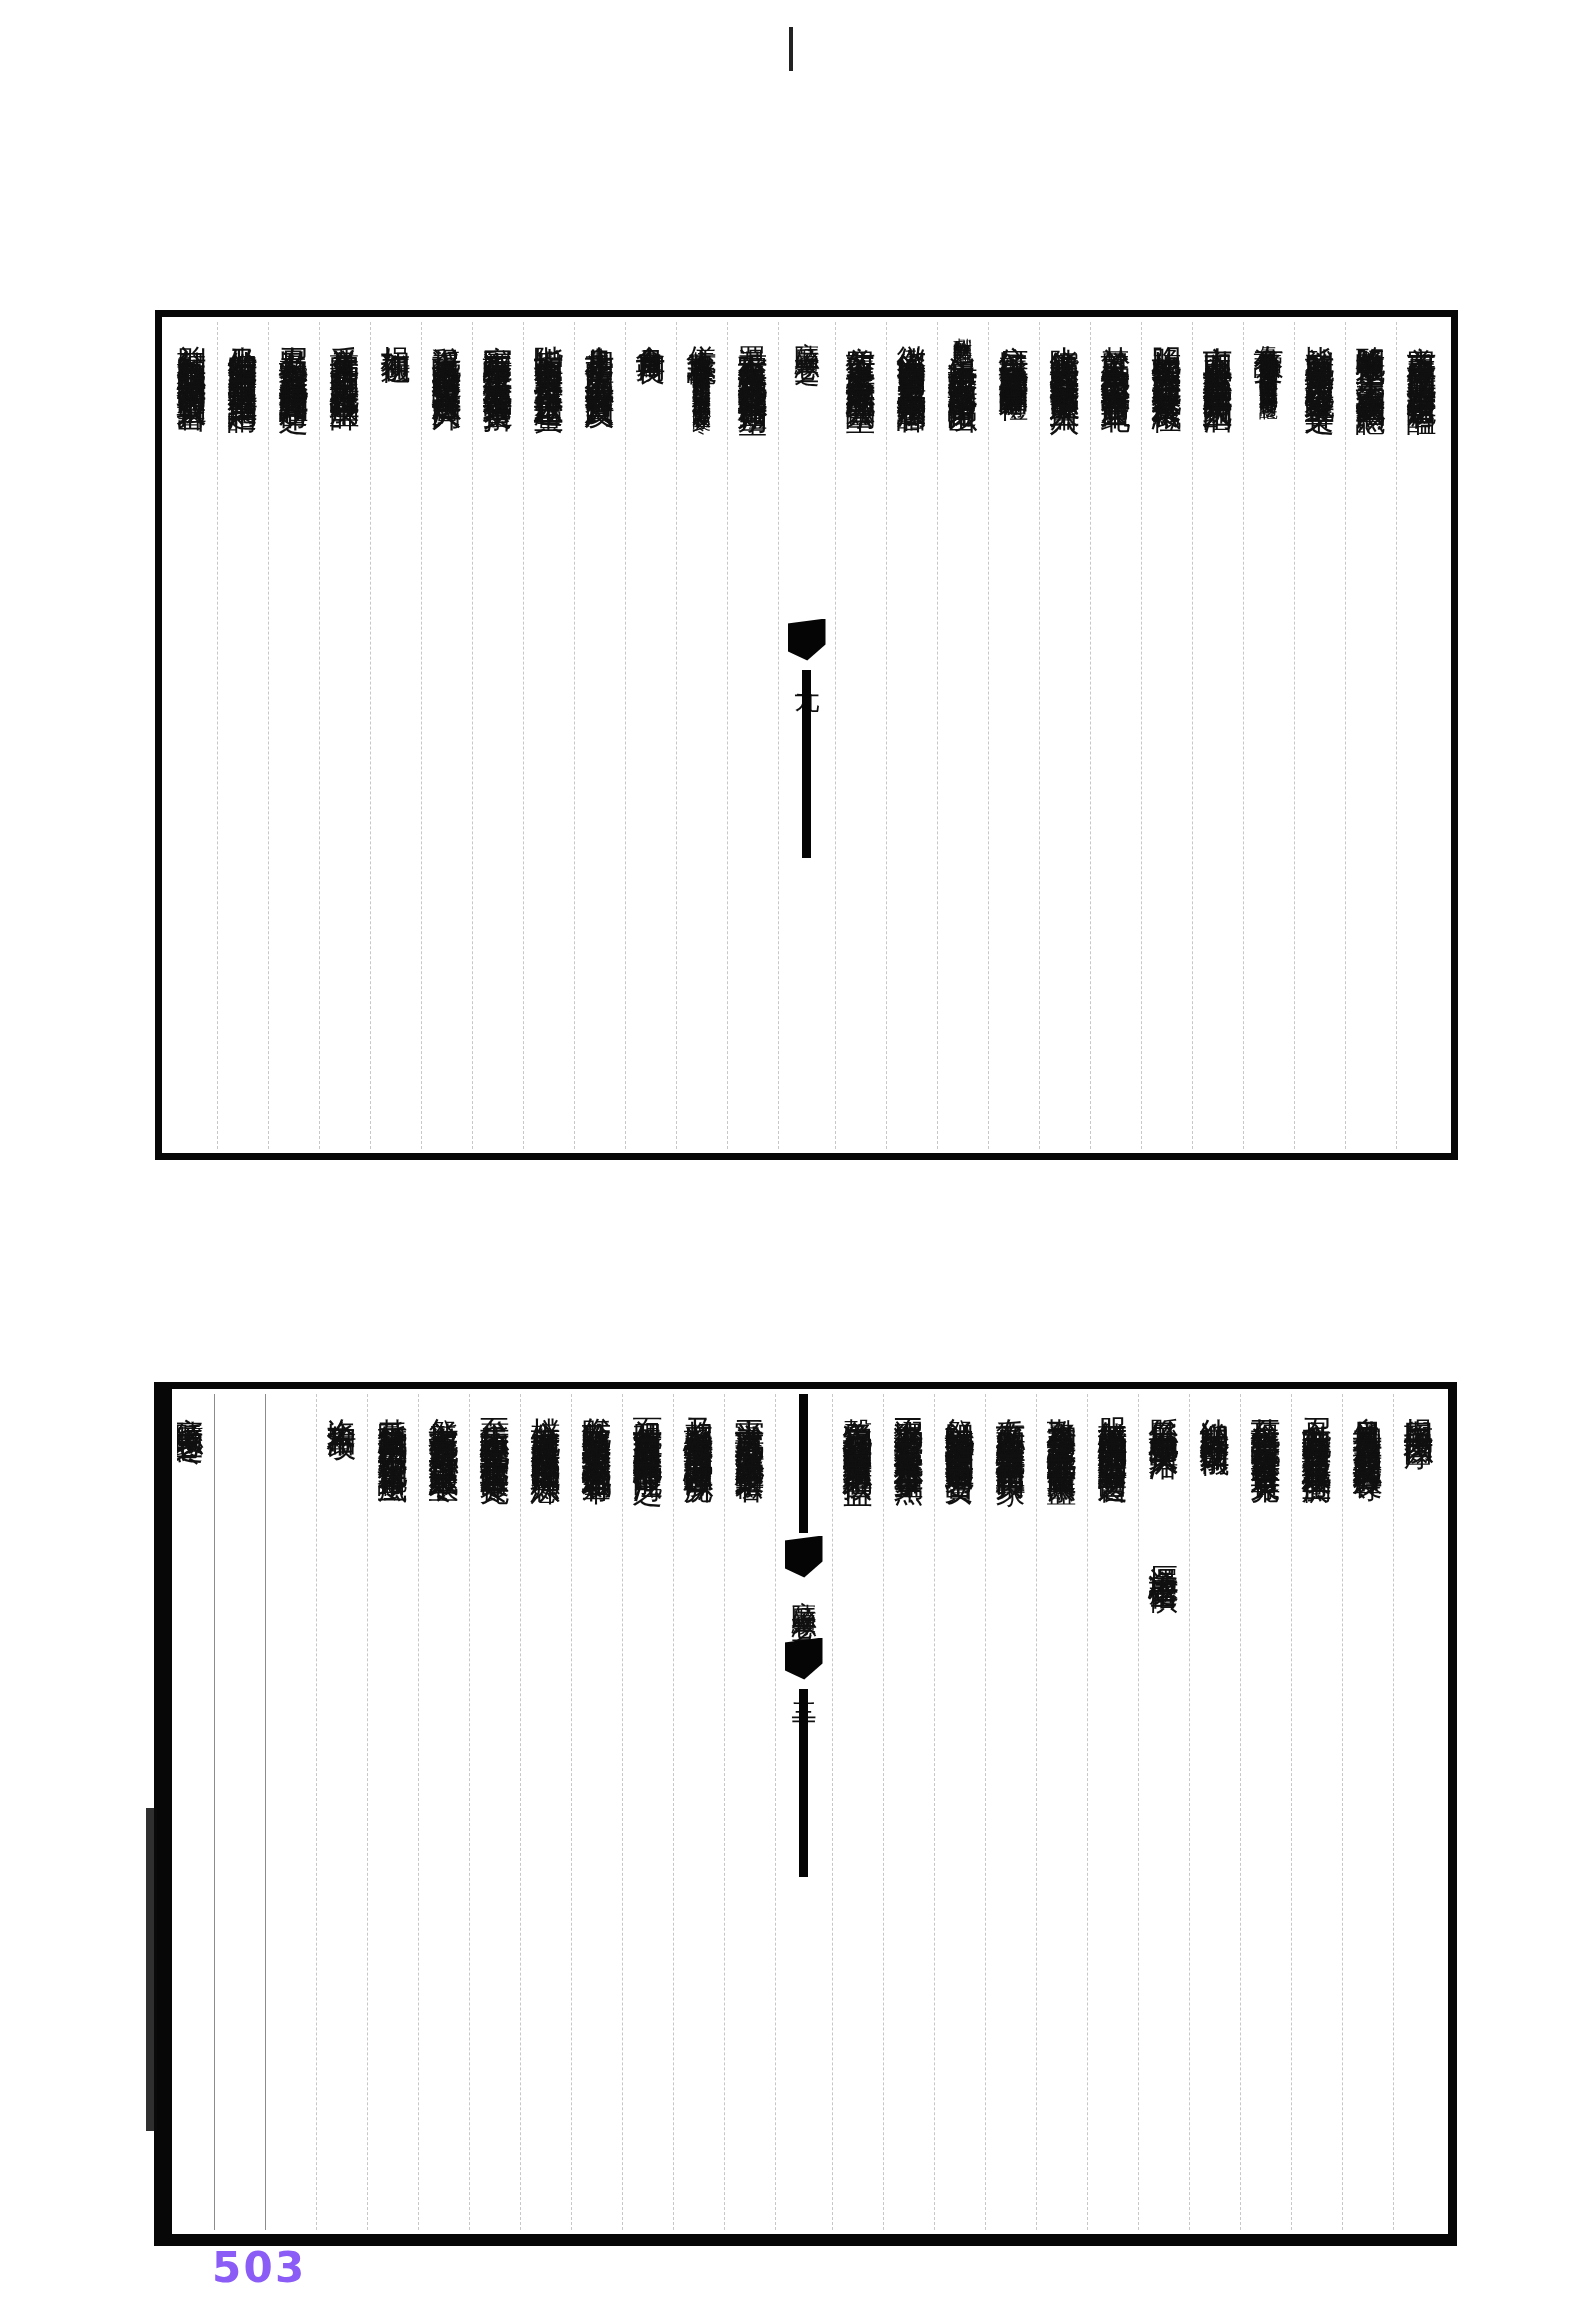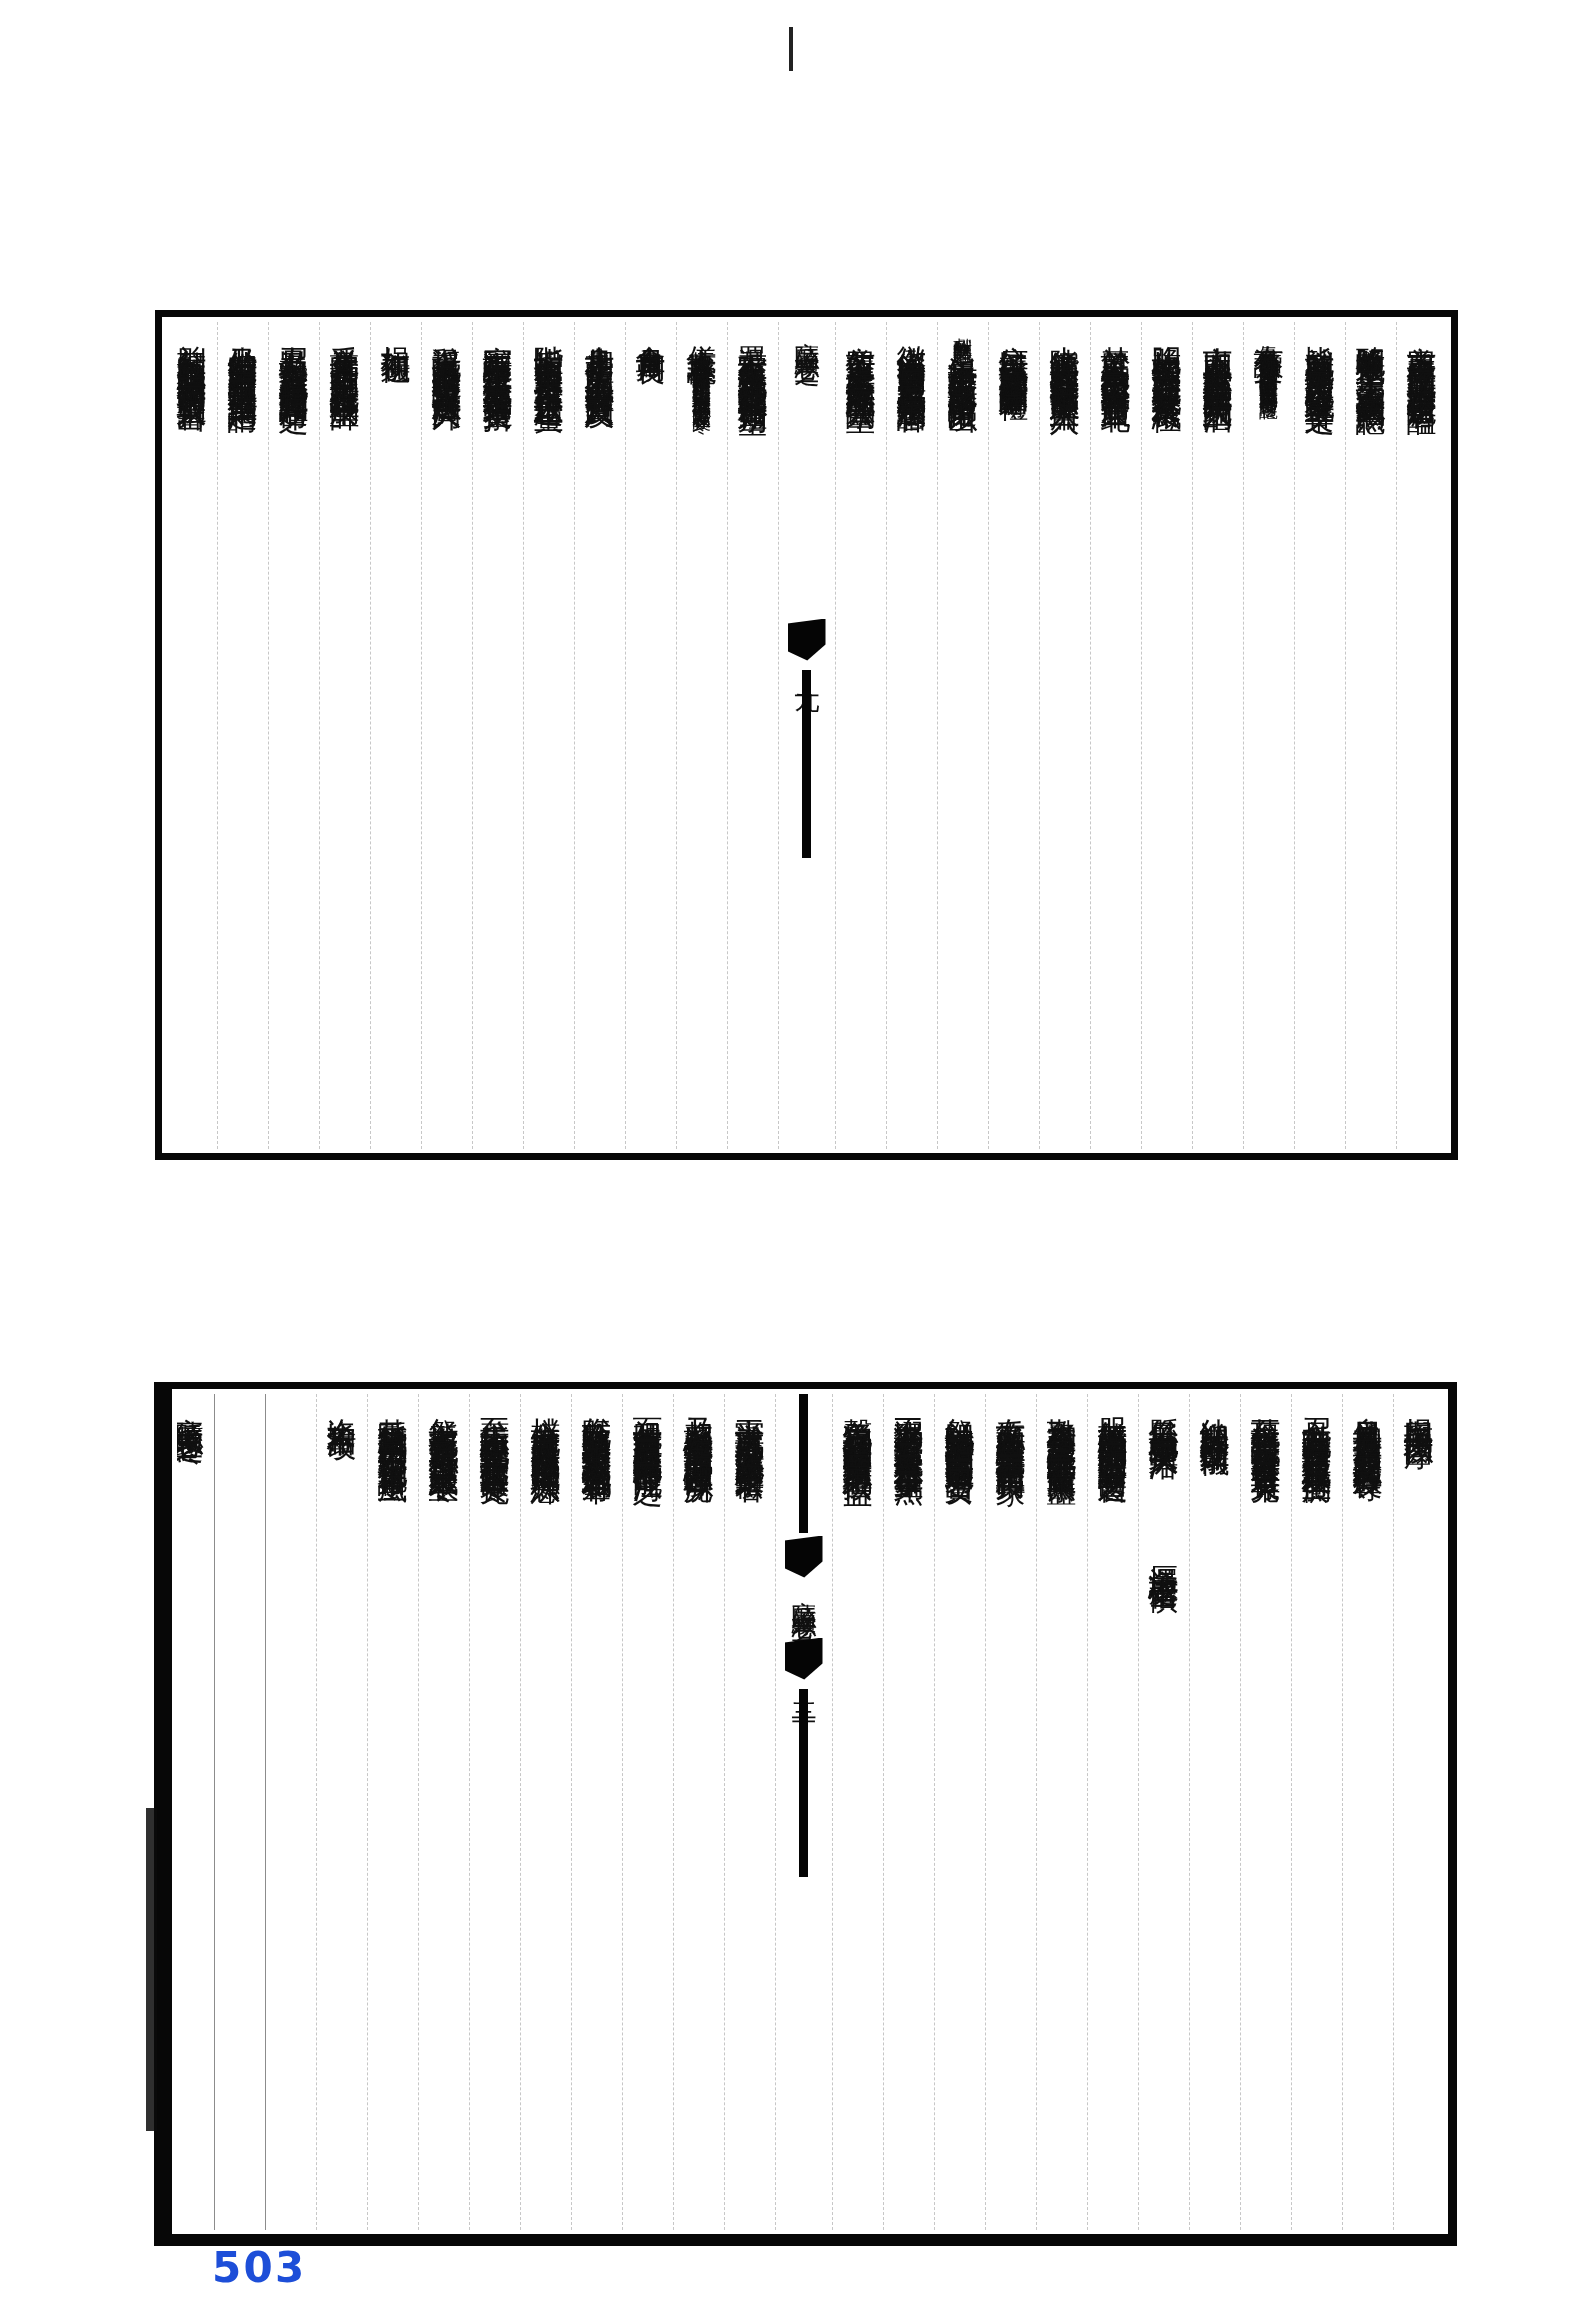--- a/index.html
+++ b/index.html
@@ -37,21 +37,21 @@
   }
   .fishtail{
     width:38px;height:42px;background:#050505;flex:0 0 auto;margin:3px 0;
     clip-path:polygon(0 12%, 100% 0, 100% 62%, 52% 100%, 0 78%);
   }
   .cf-bar{width:9px;background:#050505;flex:0 0 auto;}
   .cf-gap{flex:0 0 auto;width:1.5px;}
   .page-number{
     position:absolute;left:212px;top:2243px;
     font-family:"DejaVu Sans","Liberation Sans",sans-serif;
-    font-weight:bold;font-size:42px;letter-spacing:2.3px;color:#1d4ed8;text-align:center;
+    font-weight:bold;font-size:42px;letter-spacing:2.3px;color:#8b5cf6;text-align:center;
   }
   .artifact{position:absolute;left:789px;top:27px;width:3.8px;height:44px;background:#222;}
   .smudge{position:absolute;left:146px;top:1808px;width:10.5px;height:323px;background:rgba(10,10,10,0.85);}
 </style>
 </head>
 <body>
 
 <div class="page">
   <div id="block-top" class="block">
     <div class="cols">

